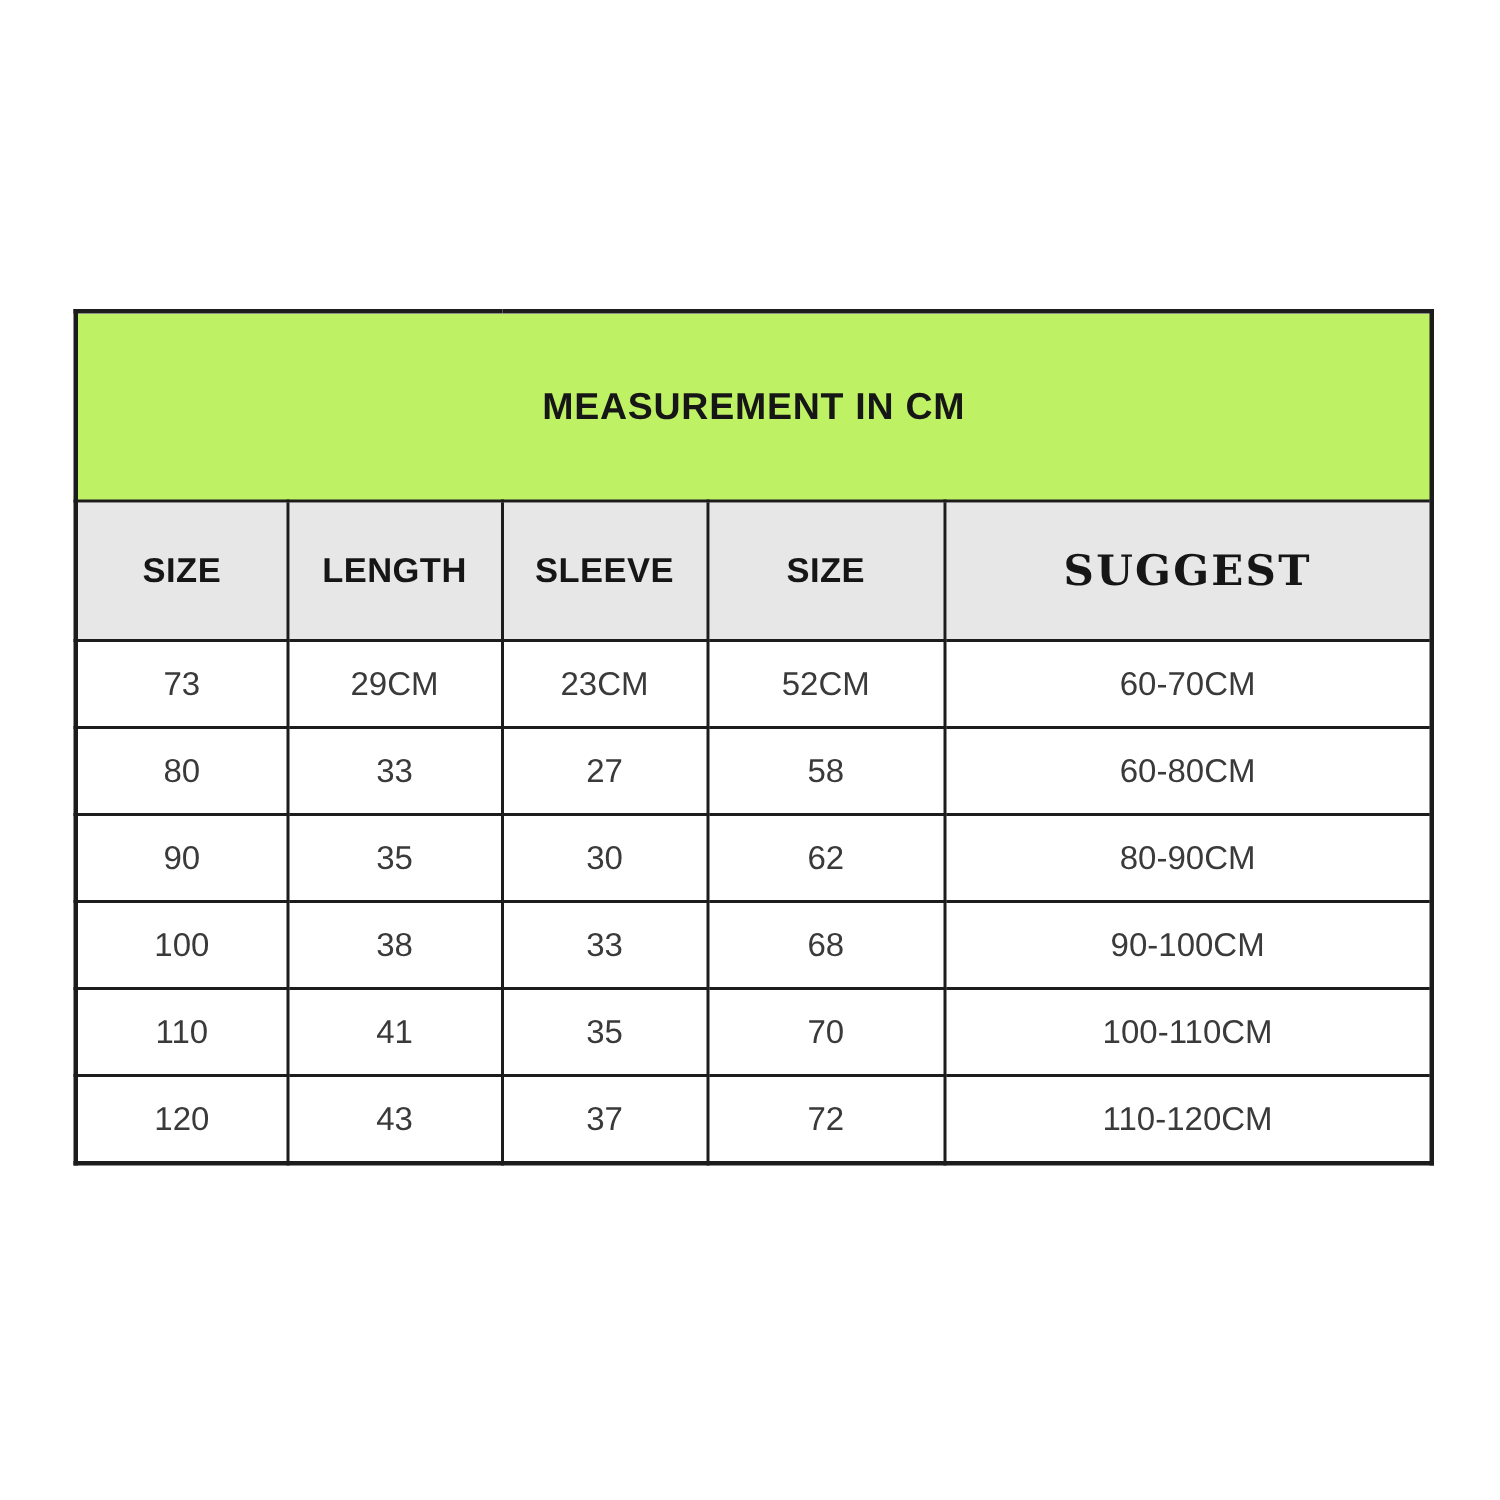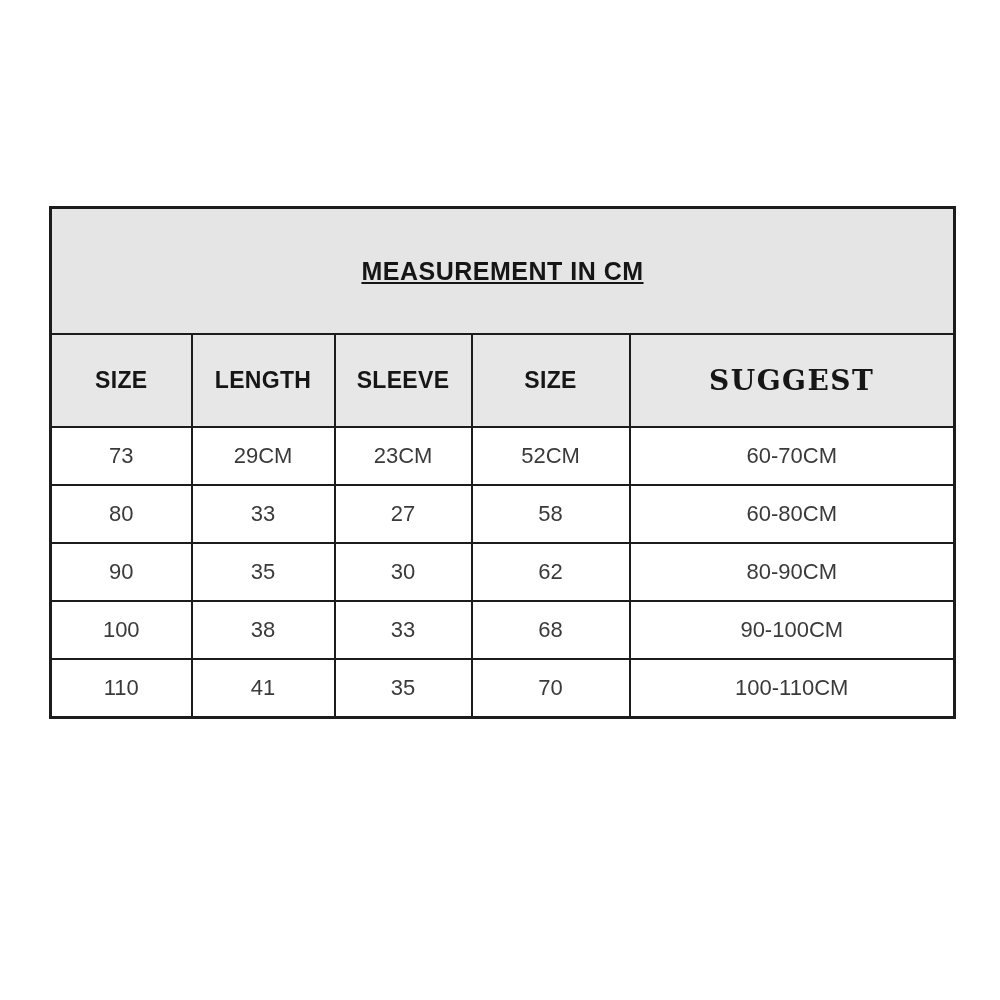--- a/index.html
+++ b/index.html
@@ -24,26 +24,25 @@
   table.size-table td,
   table.size-table th {
     border: 2px solid #1c1c1c;
     text-align: center;
     vertical-align: middle;
     padding: 0;
     overflow: hidden;
   }
   .title-cell {
     height: 124px;
-    background: #e5e5e5;
+    background: #bef264;
     font-weight: bold;
     font-size: 25px;
     letter-spacing: 0.5px;
     color: #161616;
-    text-decoration: underline;
   }
   .header-row th {
     height: 91px;
     background: #e7e7e7;
     font-weight: bold;
     font-size: 23px;
     letter-spacing: 0.3px;
     color: #161616;
   }
   .header-row th.suggest {
@@ -110,15 +109,22 @@
         <td>68</td>
         <td>90-100CM</td>
       </tr>
       <tr class="data-row">
         <td>110</td>
         <td>41</td>
         <td>35</td>
         <td>70</td>
         <td>100-110CM</td>
       </tr>
+      <tr class="data-row">
+        <td>120</td>
+        <td>43</td>
+        <td>37</td>
+        <td>72</td>
+        <td>110-120CM</td>
+      </tr>
     </tbody>
   </table>
 </div>
 
 </body></html>

